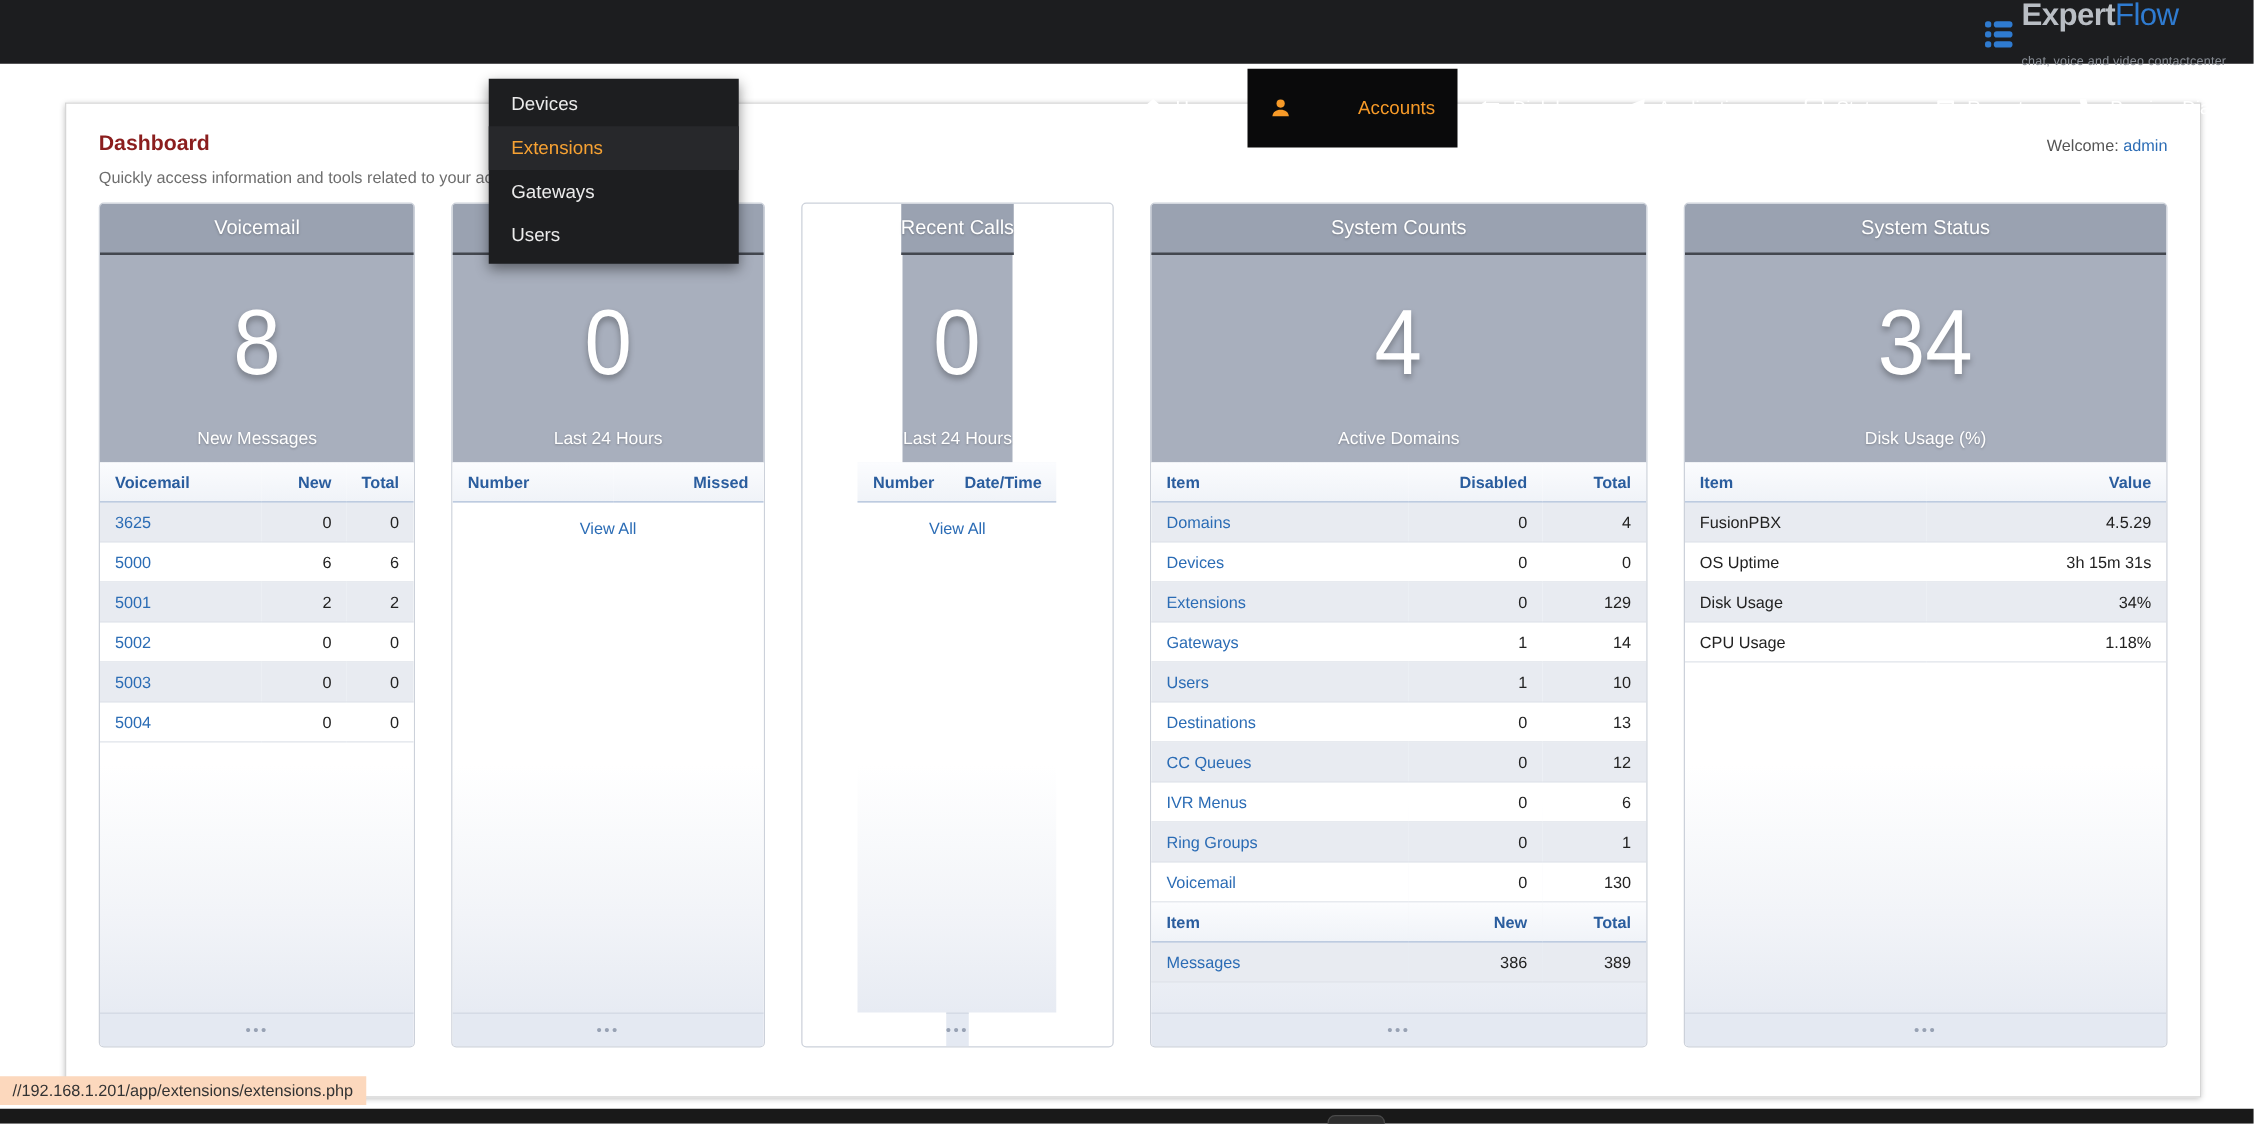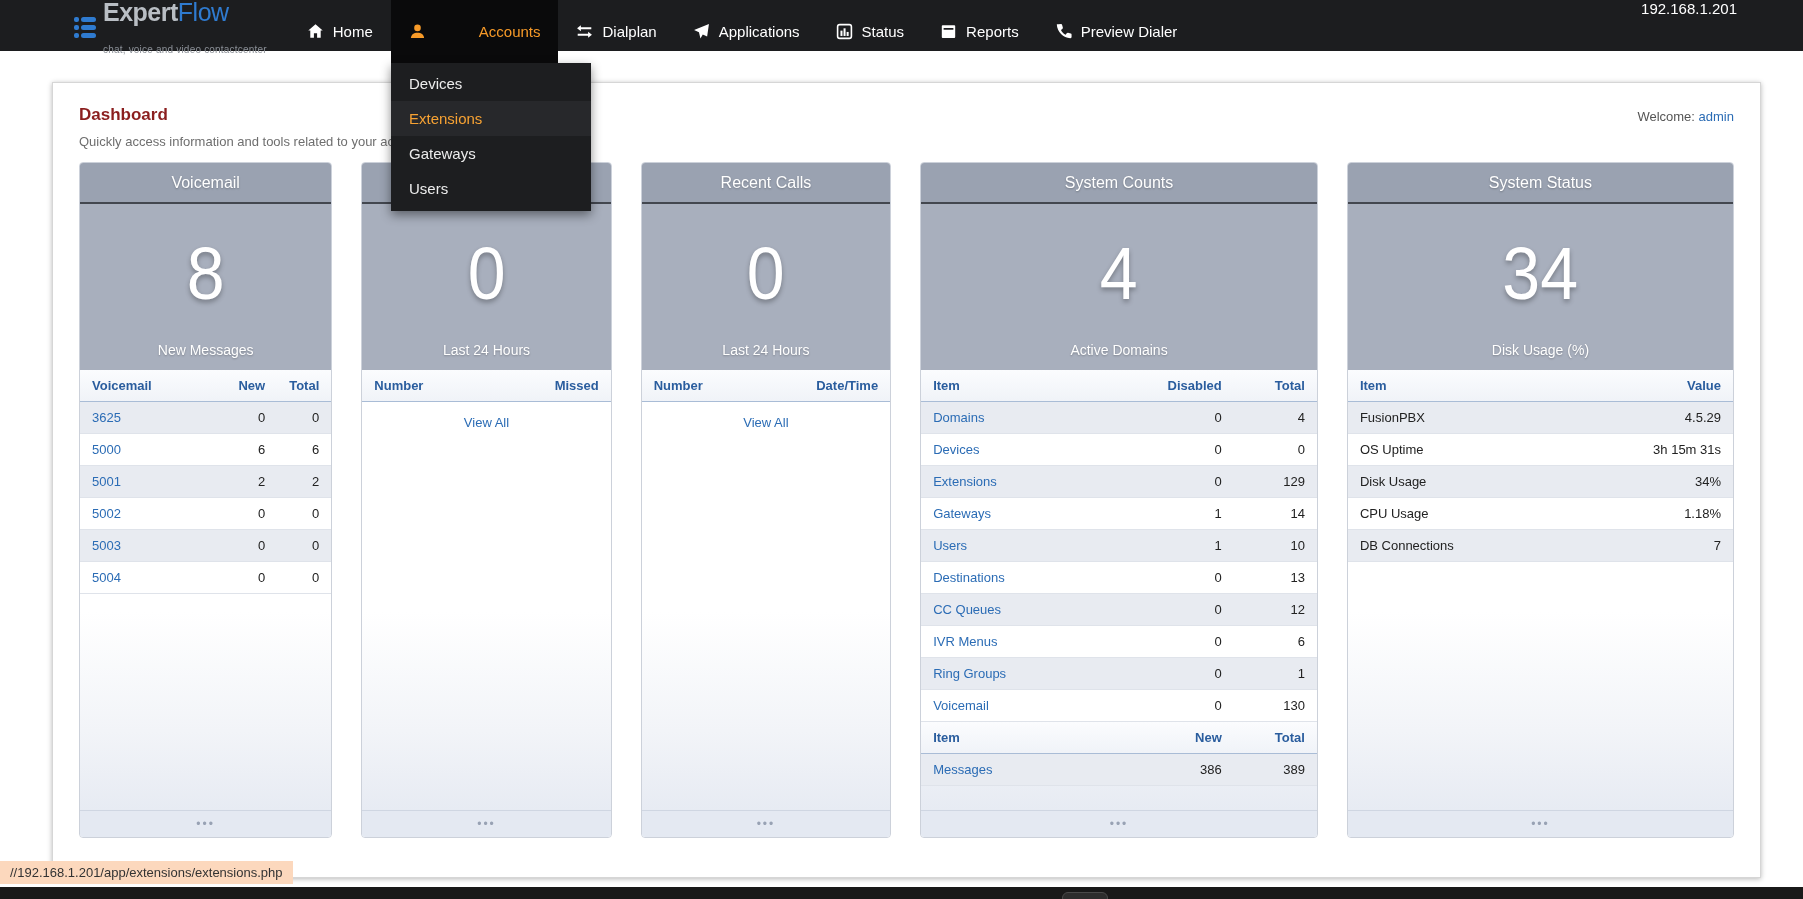--- a/index.html
+++ b/index.html
@@ -5,21 +5,21 @@
   * { box-sizing: border-box; }
   html,body { margin:0; padding:0; }
   body {
     width:1803px; height:899px; position:relative; overflow:hidden;
     background:#ffffff; font-family:"Liberation Sans", sans-serif;
   }
 
   
   .navbar {
     position:absolute; top:0; left:0; width:1803px; height:51px;
-    background:#1c1d1f; display:flex; align-items:flex-start; z-index:40;
+    background:#1c1d1f; display:flex; align-items:flex-end; z-index:40;flex-direction:column;
   }
   .logo { display:flex; align-items:center; margin-left:74px; margin-right:22px; }
   .logo-dots { display:flex; flex-direction:column; gap:3px; margin-right:7px; }
   .logo-dots .dotrow { display:flex; gap:2px; }
   .logo-dots .dot  { width:5px; height:5px; border-radius:2px; background:#2f7bd0; }
   .logo-dots .pill { width:15px; height:5px; border-radius:2.5px; background:#2f7bd0; }
   .logo-text { display:flex; flex-direction:column; line-height:1; }
   .brand { font-size:25px; font-weight:bold; color:#b9bec4; letter-spacing:-0.5px; }
   .brand .flow { color:#2f7bd0; font-weight:normal; }
   .tagline { font-size:10px; color:#8a8f96; margin-top:20px; letter-spacing:0.2px; }
@@ -283,21 +283,21 @@
                 <th>Number</th>
                 <th class="ar">Missed</th>
               </tr>
             </thead>
             <tbody></tbody>
           </table>
           <div class="view-all"><a href="#">View All</a></div>
         </div>
         <div class="card-footer">•••</div>
       </section>
-      <section class="card" style="width: 260px;">
+      <section class="card" style="width: 260px; align-items: center;">
         <div class="card-header">Recent Calls</div>
         <div class="card-stat">
           <div class="stat-value">0</div>
           <div class="stat-label">Last 24 Hours</div>
         </div>
         <div class="card-body">
           <table class="data-table">
             <thead>
               <tr>
                 <th>Number</th>
@@ -421,24 +421,20 @@
                 <td class="ar">3h 15m 31s</td>
               </tr>
               <tr class="alt">
                 <td>Disk Usage</td>
                 <td class="ar">34%</td>
               </tr>
               <tr>
                 <td>CPU Usage</td>
                 <td class="ar">1.18%</td>
               </tr>
-              <tr class="alt">
-                <td>DB Connections</td>
-                <td class="ar">7</td>
-              </tr>
             </tbody>
           </table>
         </div>
         <div class="card-footer">•••</div>
       </section>
     </div>
 </div>
 
 <div class="status-tip">//192.168.1.201/app/extensions/extensions.php</div>
 

